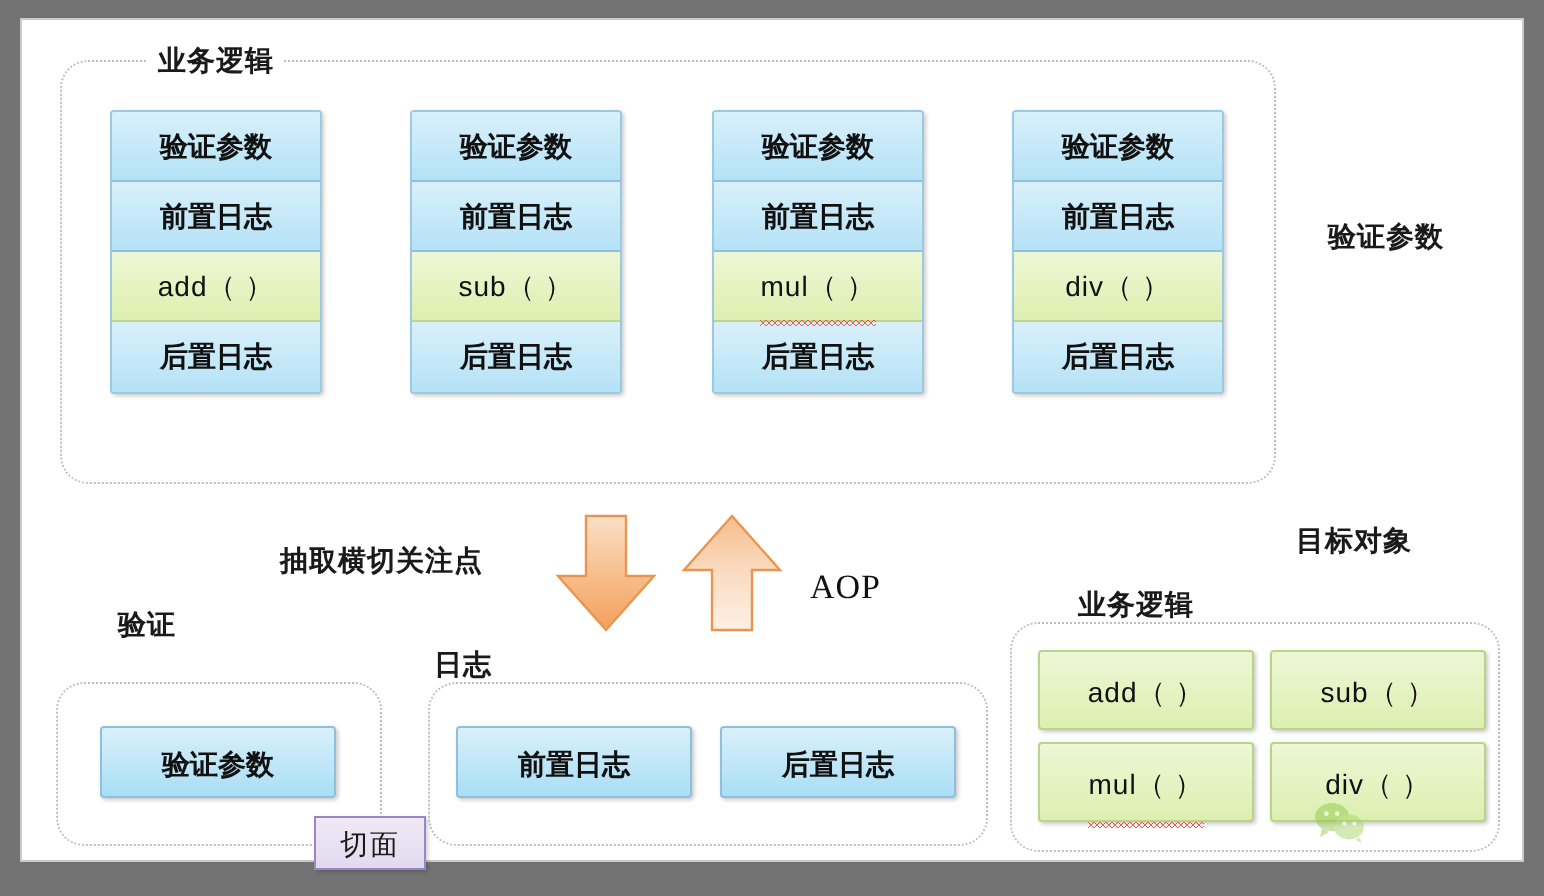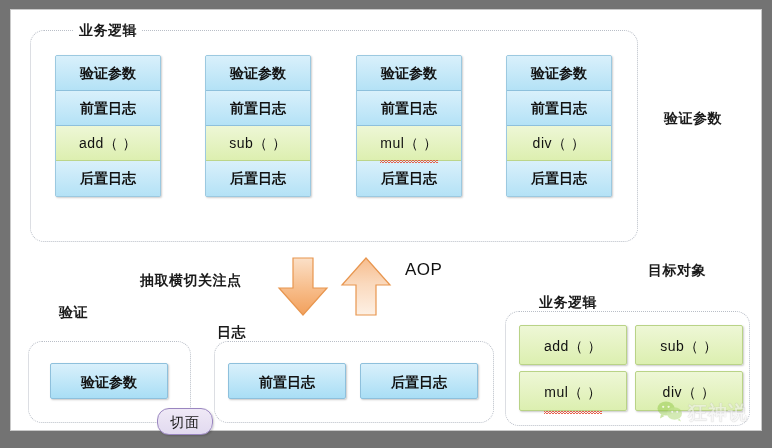--- a/index.html
+++ b/index.html
@@ -134,21 +134,21 @@
 
   
   .badge {
     position: absolute;
     box-sizing: border-box;
     font-size: 14px;
     color: #1a1a1a;
     text-align: center;
     background: linear-gradient(to bottom, #efe9f6 0%, #e2daf0 100%);
     border: 1px solid #9a86c0;
-    border-radius: 12px;
+    border-radius: 0;
     box-shadow: 1px 1px 2px rgba(0,0,0,.18);
     letter-spacing: 1px;
     white-space: nowrap;
   }
 
   
   .arrow { position: absolute; }
 
   
   .aop-text {
@@ -234,21 +234,21 @@
         <linearGradient id="ugrad" x1="0" y1="0" x2="0" y2="1">
           <stop offset="0%" stop-color="#f7bd8d"></stop>
           <stop offset="45%" stop-color="#fad9bd"></stop>
           <stop offset="100%" stop-color="#fdf0e4"></stop>
         </linearGradient>
       </defs>
       <path d="M28 2 L52 29 L38 29 L38 59 L18 59 L18 29 L4 29 Z" fill="url(#ugrad)" stroke="#e8964f" stroke-width="1.2"></path>
     </svg>
   </div>
 
-  <div class="aop-text" style="left:405px; top:260px;">AOP</div>
+  <div class="aop-text" style="left:405px; top:284px;font-family:Liberation Serif, serif;">AOP</div>
 
   <div class="group" style="left:28px; top:341px; width:163px; height:82px;"></div>
   <div class="group-label" style="left:54px; top:304px;">验证</div>
   <div class="box blue" style="left:50px; top:363px; width:118px; height:36px; line-height:36px;">验证参数</div>
 
   <div class="group" style="left:214px; top:341px; width:280px; height:82px;"></div>
   <div class="group-label" style="left:212px; top:324px;">日志</div>
   <div class="box blue" style="left:228px; top:363px; width:118px; height:36px; line-height:36px;">前置日志</div>
   <div class="box blue" style="left:360px; top:363px; width:118px; height:36px; line-height:36px;">后置日志</div>
 
@@ -269,15 +269,14 @@
         <ellipse cx="9" cy="8.5" rx="8.5" ry="7" fill="#8cc63e" opacity="0.85"></ellipse>
         <path d="M4 14 L3 18.5 L7.5 16 Z" fill="#8cc63e" opacity="0.85"></path>
         <ellipse cx="17.5" cy="13.5" rx="7.5" ry="6.2" fill="#a9d66a" opacity="0.9"></ellipse>
         <path d="M22.5 18.5 L24 21.5 L20.5 20 Z" fill="#a9d66a" opacity="0.9"></path>
         <circle cx="6.2" cy="6.8" r="1.15" fill="#ffffff"></circle>
         <circle cx="11.6" cy="6.8" r="1.15" fill="#ffffff"></circle>
         <circle cx="15.2" cy="11.8" r="1" fill="#ffffff"></circle>
         <circle cx="20.2" cy="11.8" r="1" fill="#ffffff"></circle>
       </svg>
     </span>
-    <span class="wm-text">狂神说</span>
   </div>
 </div>
 
 </body></html>

